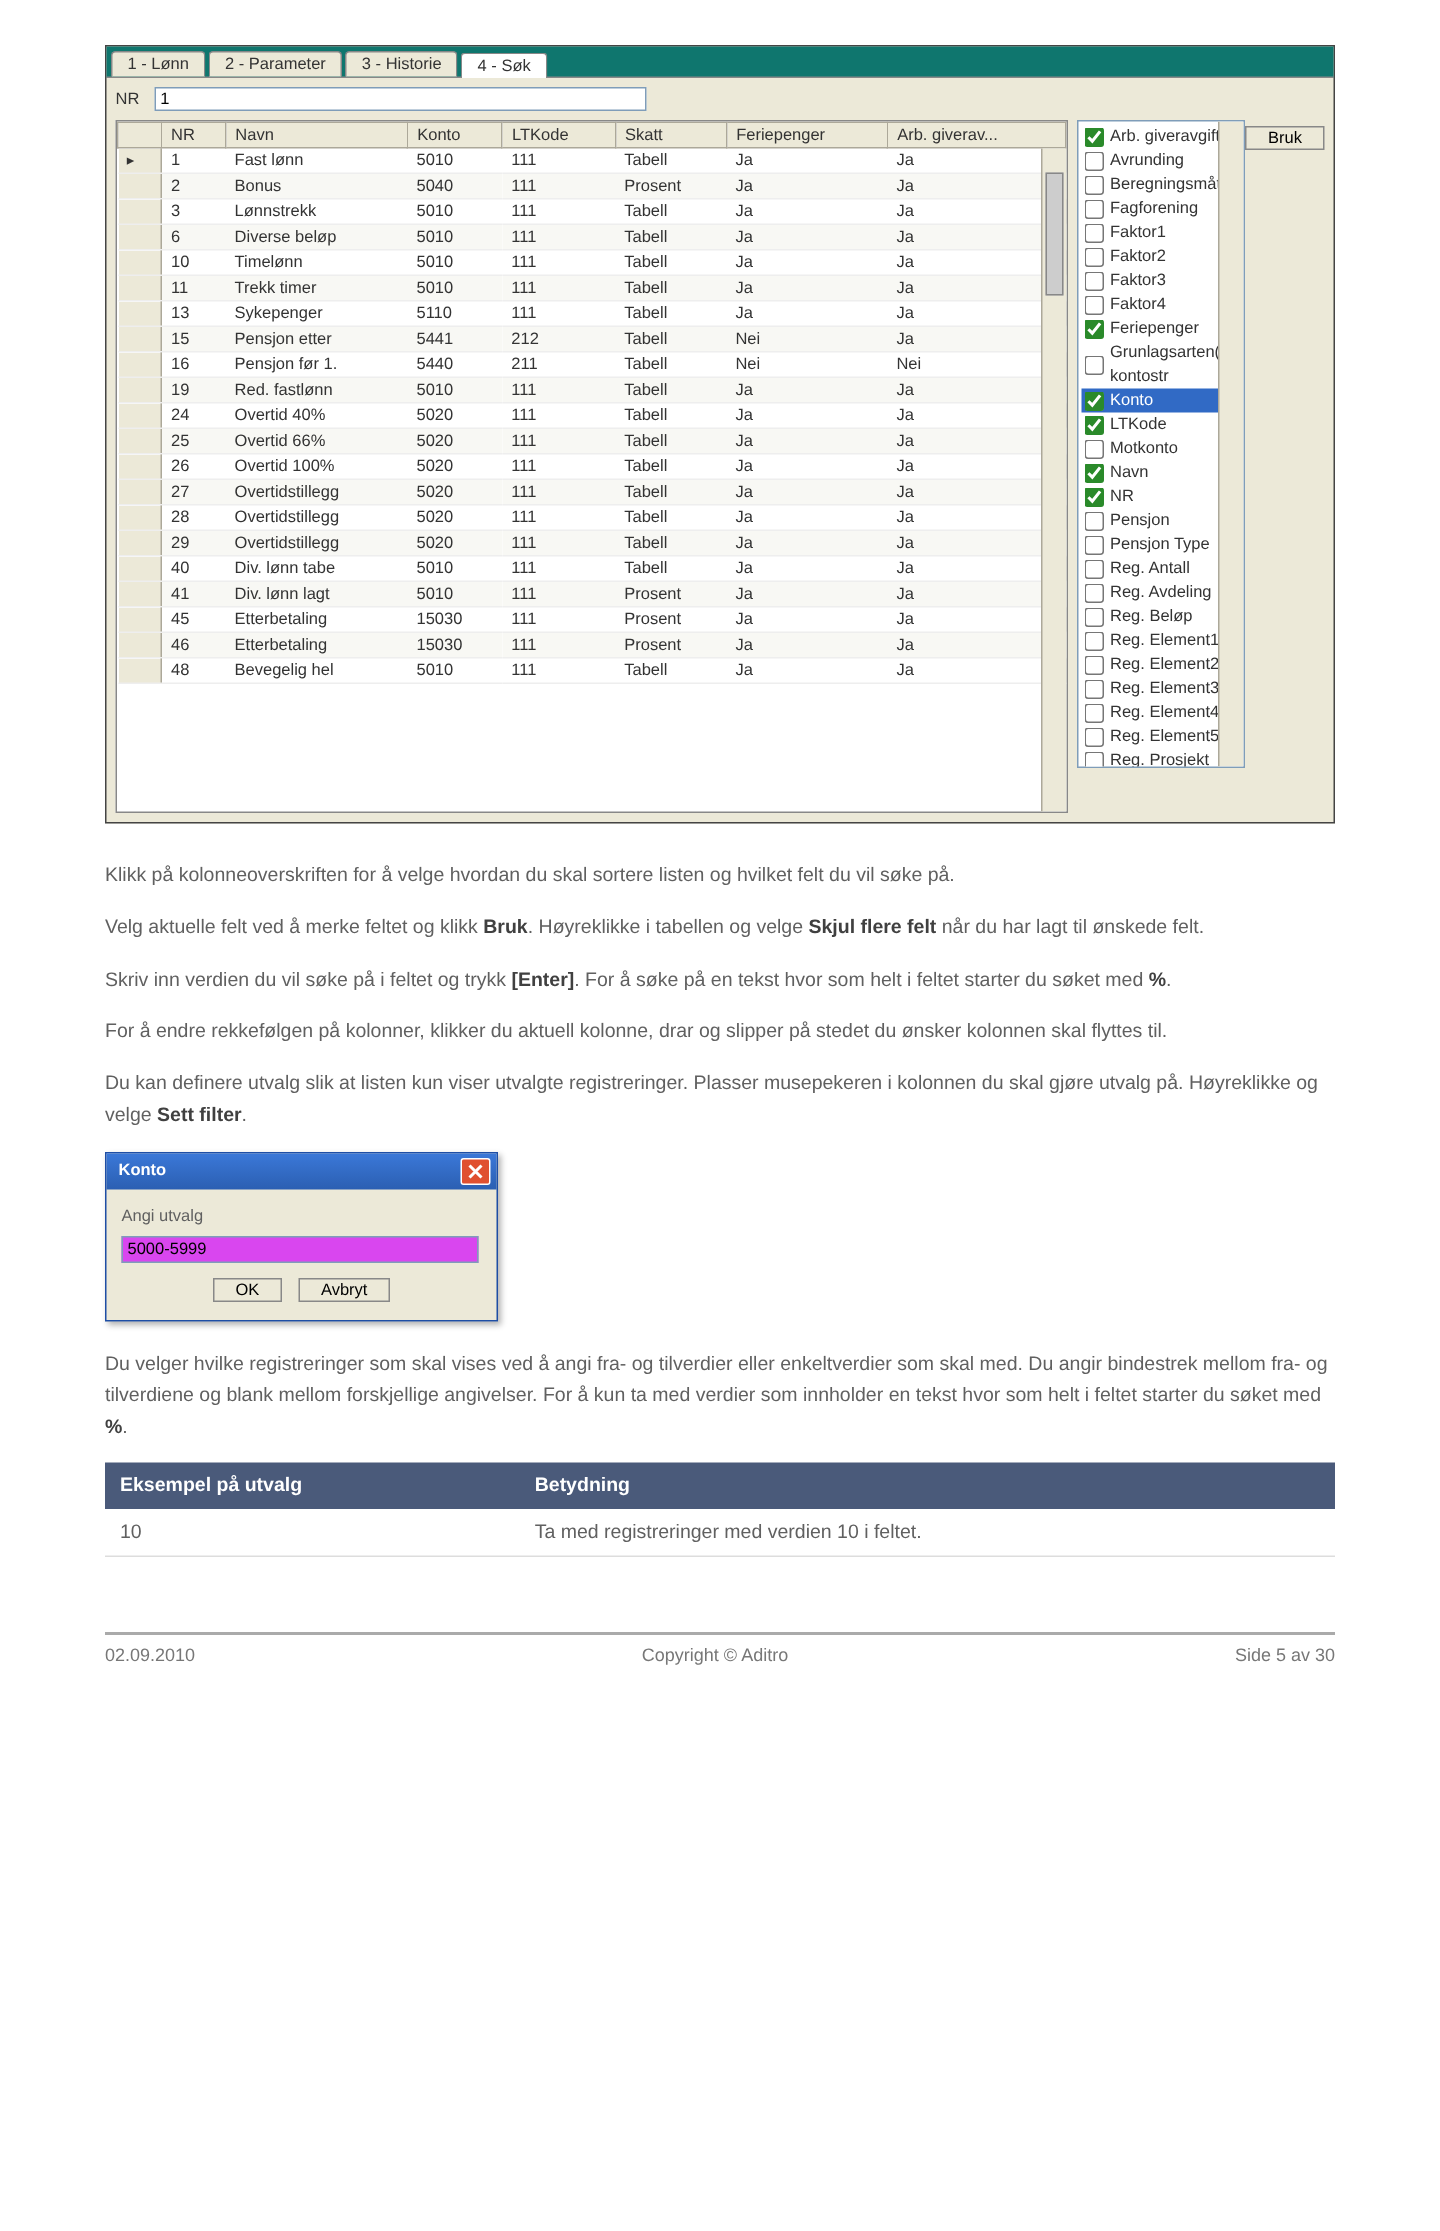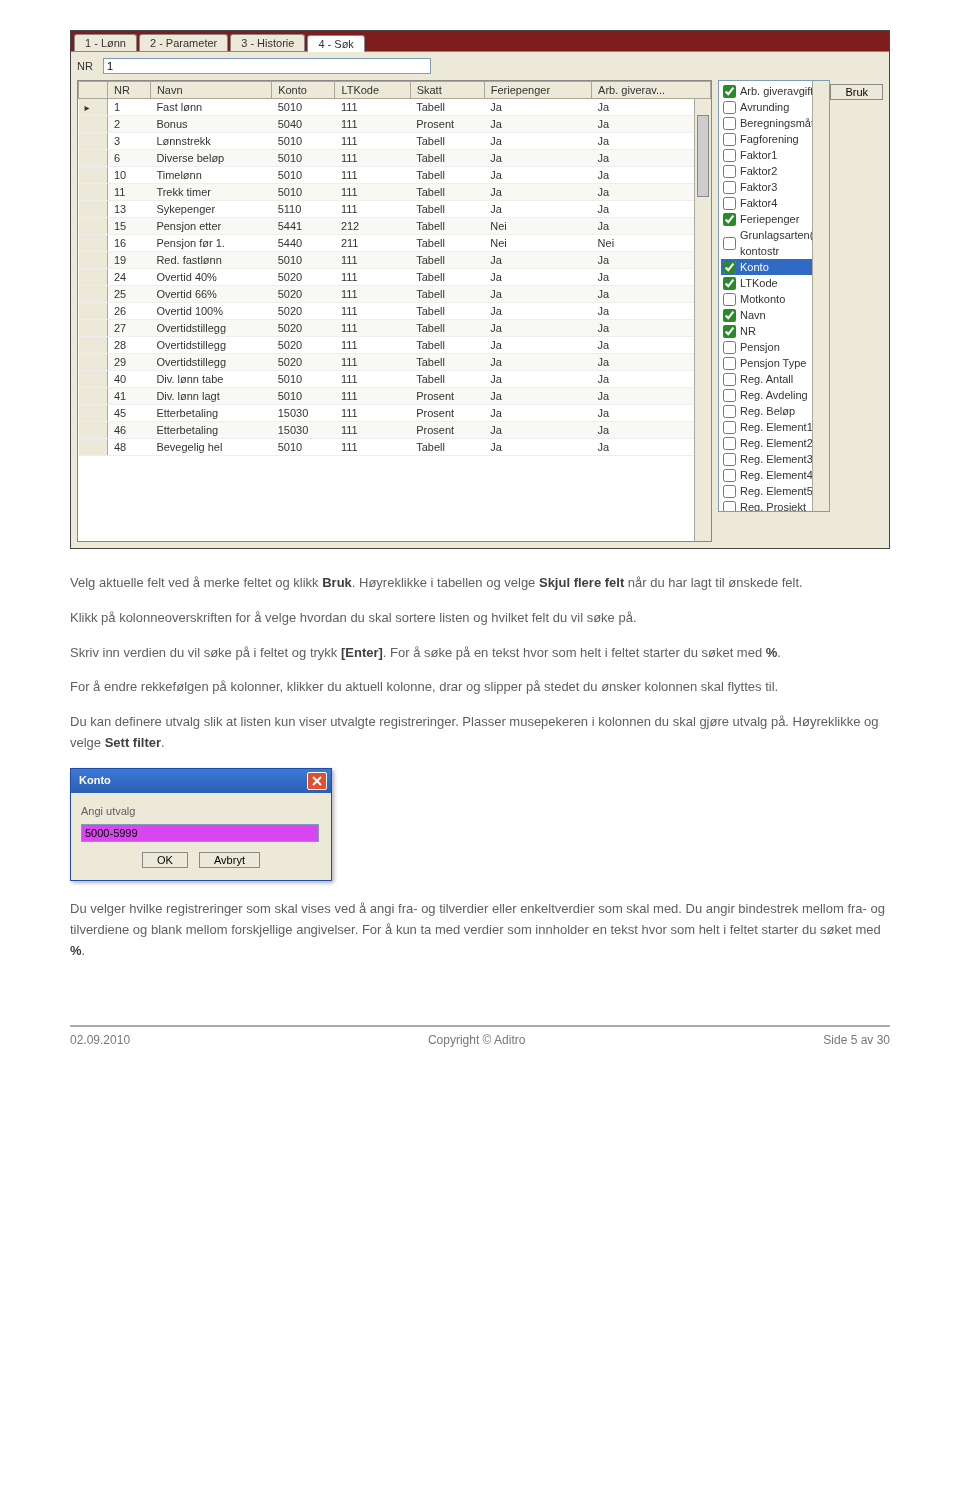--- a/index.html
+++ b/index.html
@@ -14,21 +14,21 @@
     padding: 30px 70px 20px 70px;
   }
   .app-window {
     border: 1px solid #444;
     background: #ece9d8;
     font-family: Tahoma, Arial, sans-serif;
     font-size: 11px;
   }
   .tabstrip {
     display: flex;
-    background: #7f1d1d;
+    background: #0f766e;
     padding: 3px 3px 0 3px;
     border-bottom: 1px solid #888;
   }
   .tab {
     border: 1px solid #888;
     border-bottom: none;
     background: #ece9d8;
     padding: 2px 10px;
     margin-right: 2px;
     border-radius: 3px 3px 0 0;
@@ -583,24 +583,24 @@
           <div class="scroll-v2"></div>
         </div>
         <div class="bruk-row">
           <button class="win-btn">Bruk</button>
         </div>
       </div>
     </div>
   </div>
 
   <div class="body-text">
+    <p>Klikk på kolonneoverskriften for å velge hvordan du skal sortere listen og hvilket felt du vil søke på.</p>
     <p>
       <span>Velg aktuelle felt ved å merke feltet og klikk </span><b>Bruk</b><span>. Høyreklikke i tabellen og velge </span><b>Skjul flere felt</b><span> når du har lagt til ønskede felt.</span>
     </p>
-    <p>Klikk på kolonneoverskriften for å velge hvordan du skal sortere listen og hvilket felt du vil søke på.</p>
     <p>
       <span>Skriv inn verdien du vil søke på i feltet og trykk </span><b>[Enter]</b><span>. For å søke på en tekst hvor som helt i feltet starter du søket med </span><b>%</b><span>.</span>
     </p>
     <p>For å endre rekkefølgen på kolonner, klikker du aktuell kolonne, drar og slipper på stedet du ønsker kolonnen skal flyttes til.</p>
     <p>
       <span>Du kan definere utvalg slik at listen kun viser utvalgte registreringer. Plasser musepekeren i kolonnen du skal gjøre utvalg på. Høyreklikke og velge </span><b>Sett filter</b><span>.</span>
     </p>
 
     <div class="dialog">
       <div class="dialog-titlebar">
@@ -618,20 +618,32 @@
           <button class="win-btn">OK</button>
           <button class="win-btn">Avbryt</button>
         </div>
       </div>
     </div>
 
     <p>
       <span>Du velger hvilke registreringer som skal vises ved å angi fra- og tilverdier eller enkeltverdier som skal med. Du angir bindestrek mellom fra- og tilverdiene og blank mellom forskjellige angivelser. For å kun ta med verdier som innholder en tekst hvor som helt i feltet starter du søket med </span><b>%</b><span>.</span>
     </p>
 
+    <table class="meaning">
+      <tbody>
+          <tr>
+        <th>Eksempel på utvalg</th>
+        <th>Betydning</th>
+      </tr>
+      <tr>
+        <td>10</td>
+        <td>Ta med registreringer med verdien 10 i feltet.</td>
+      </tr>
+    </tbody>
+      </table>
   </div>
 </div>
 
 <div class="page-footer">
   <span>02.09.2010</span>
   <span>Copyright © Aditro</span>
   <span>Side 5 av 30</span>
 </div>
 
 </body></html>

